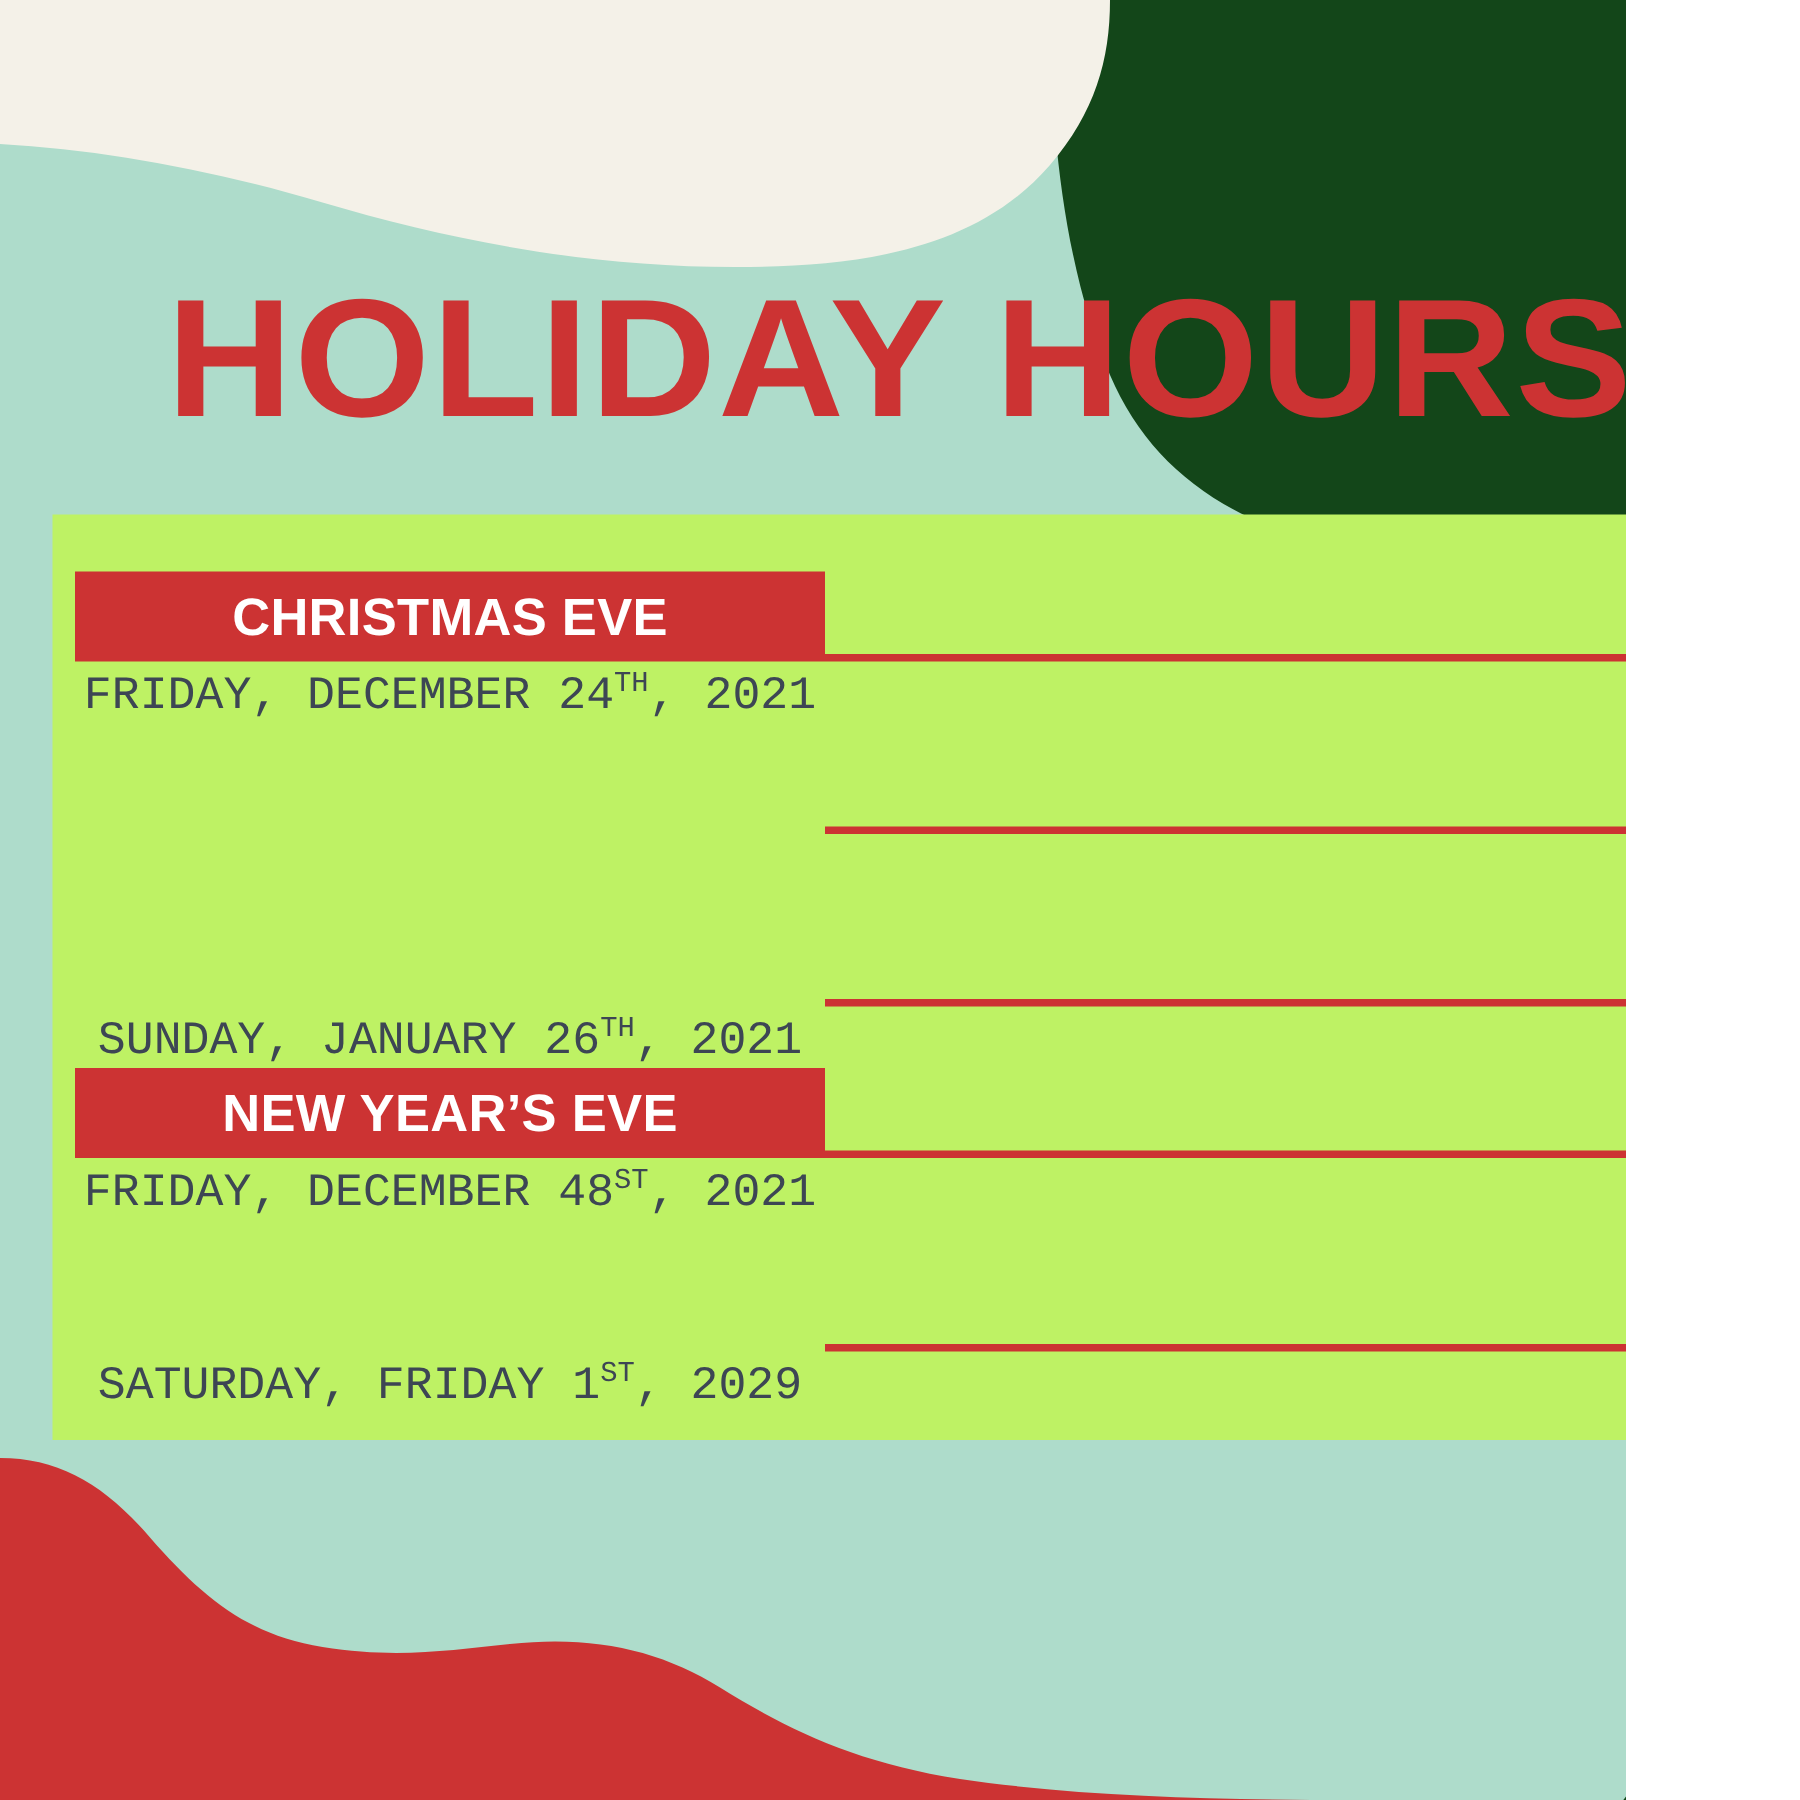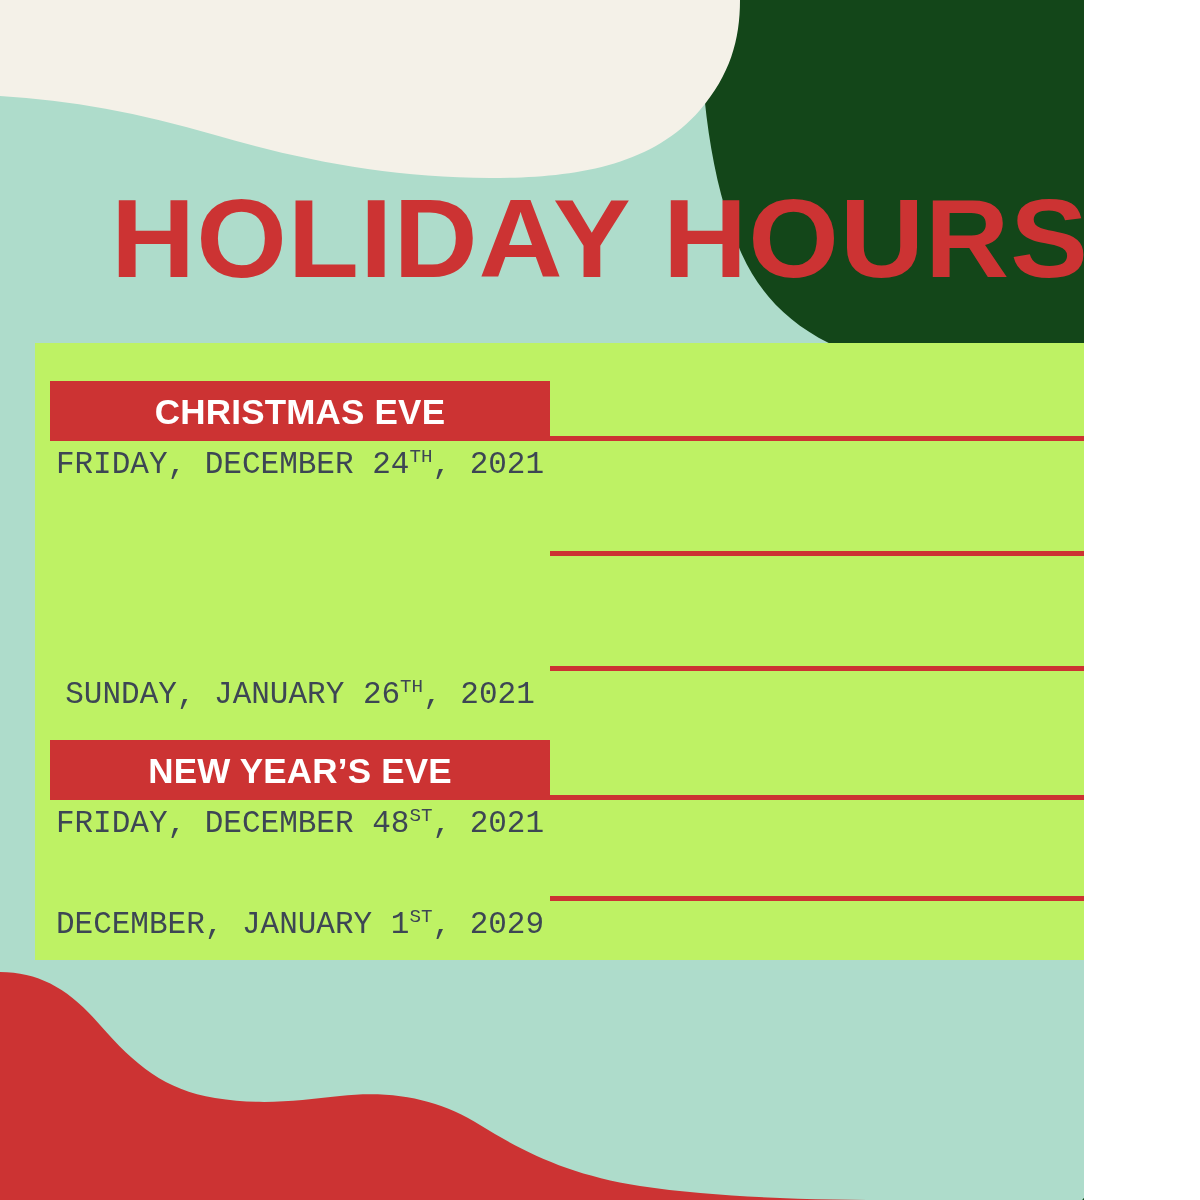--- a/index.html
+++ b/index.html
@@ -56,21 +56,21 @@
 
   .row {
     position: absolute;
     left: 0;
     width: 1130px;
     height: 115px;
   }
   .row.r0 { top: 38px; }
   .row.r1 { top: 153px; }
   .row.r2 { top: 268px; }
-  .row.r3 { top: 397px; }
+  .row.r3 { top: 369px; }
   .row.r4 { top: 498px; }
 
   .bar {
     position: absolute;
     left: 15px;
     top: 0;
     width: 500px;
     height: 60px;
     background: #cc3333;
     display: flex;
@@ -202,17 +202,17 @@
     <div class="row r3">
       <div class="bar">
         <span class="bar-label">NEW YEAR’S EVE</span>
       </div>
       <div class="rule"></div>
       <div class="date"><span>FRIDAY, DECEMBER </span><span>48</span><sup>ST</sup><span>, 2021</span></div>
     </div>
 
     <div class="row r4">
       <div class="rule"></div>
-      <div class="date"><span>DECEMBER, JANUARY </span><span>1</span><sup>ST</sup><span>, 2029</span></div>
+      <div class="date"><span>SATURDAY, FRIDAY </span><span>1</span><sup>ST</sup><span>, 2029</span></div>
     </div>
 
   </div>
 </div>
 
 </body></html>

